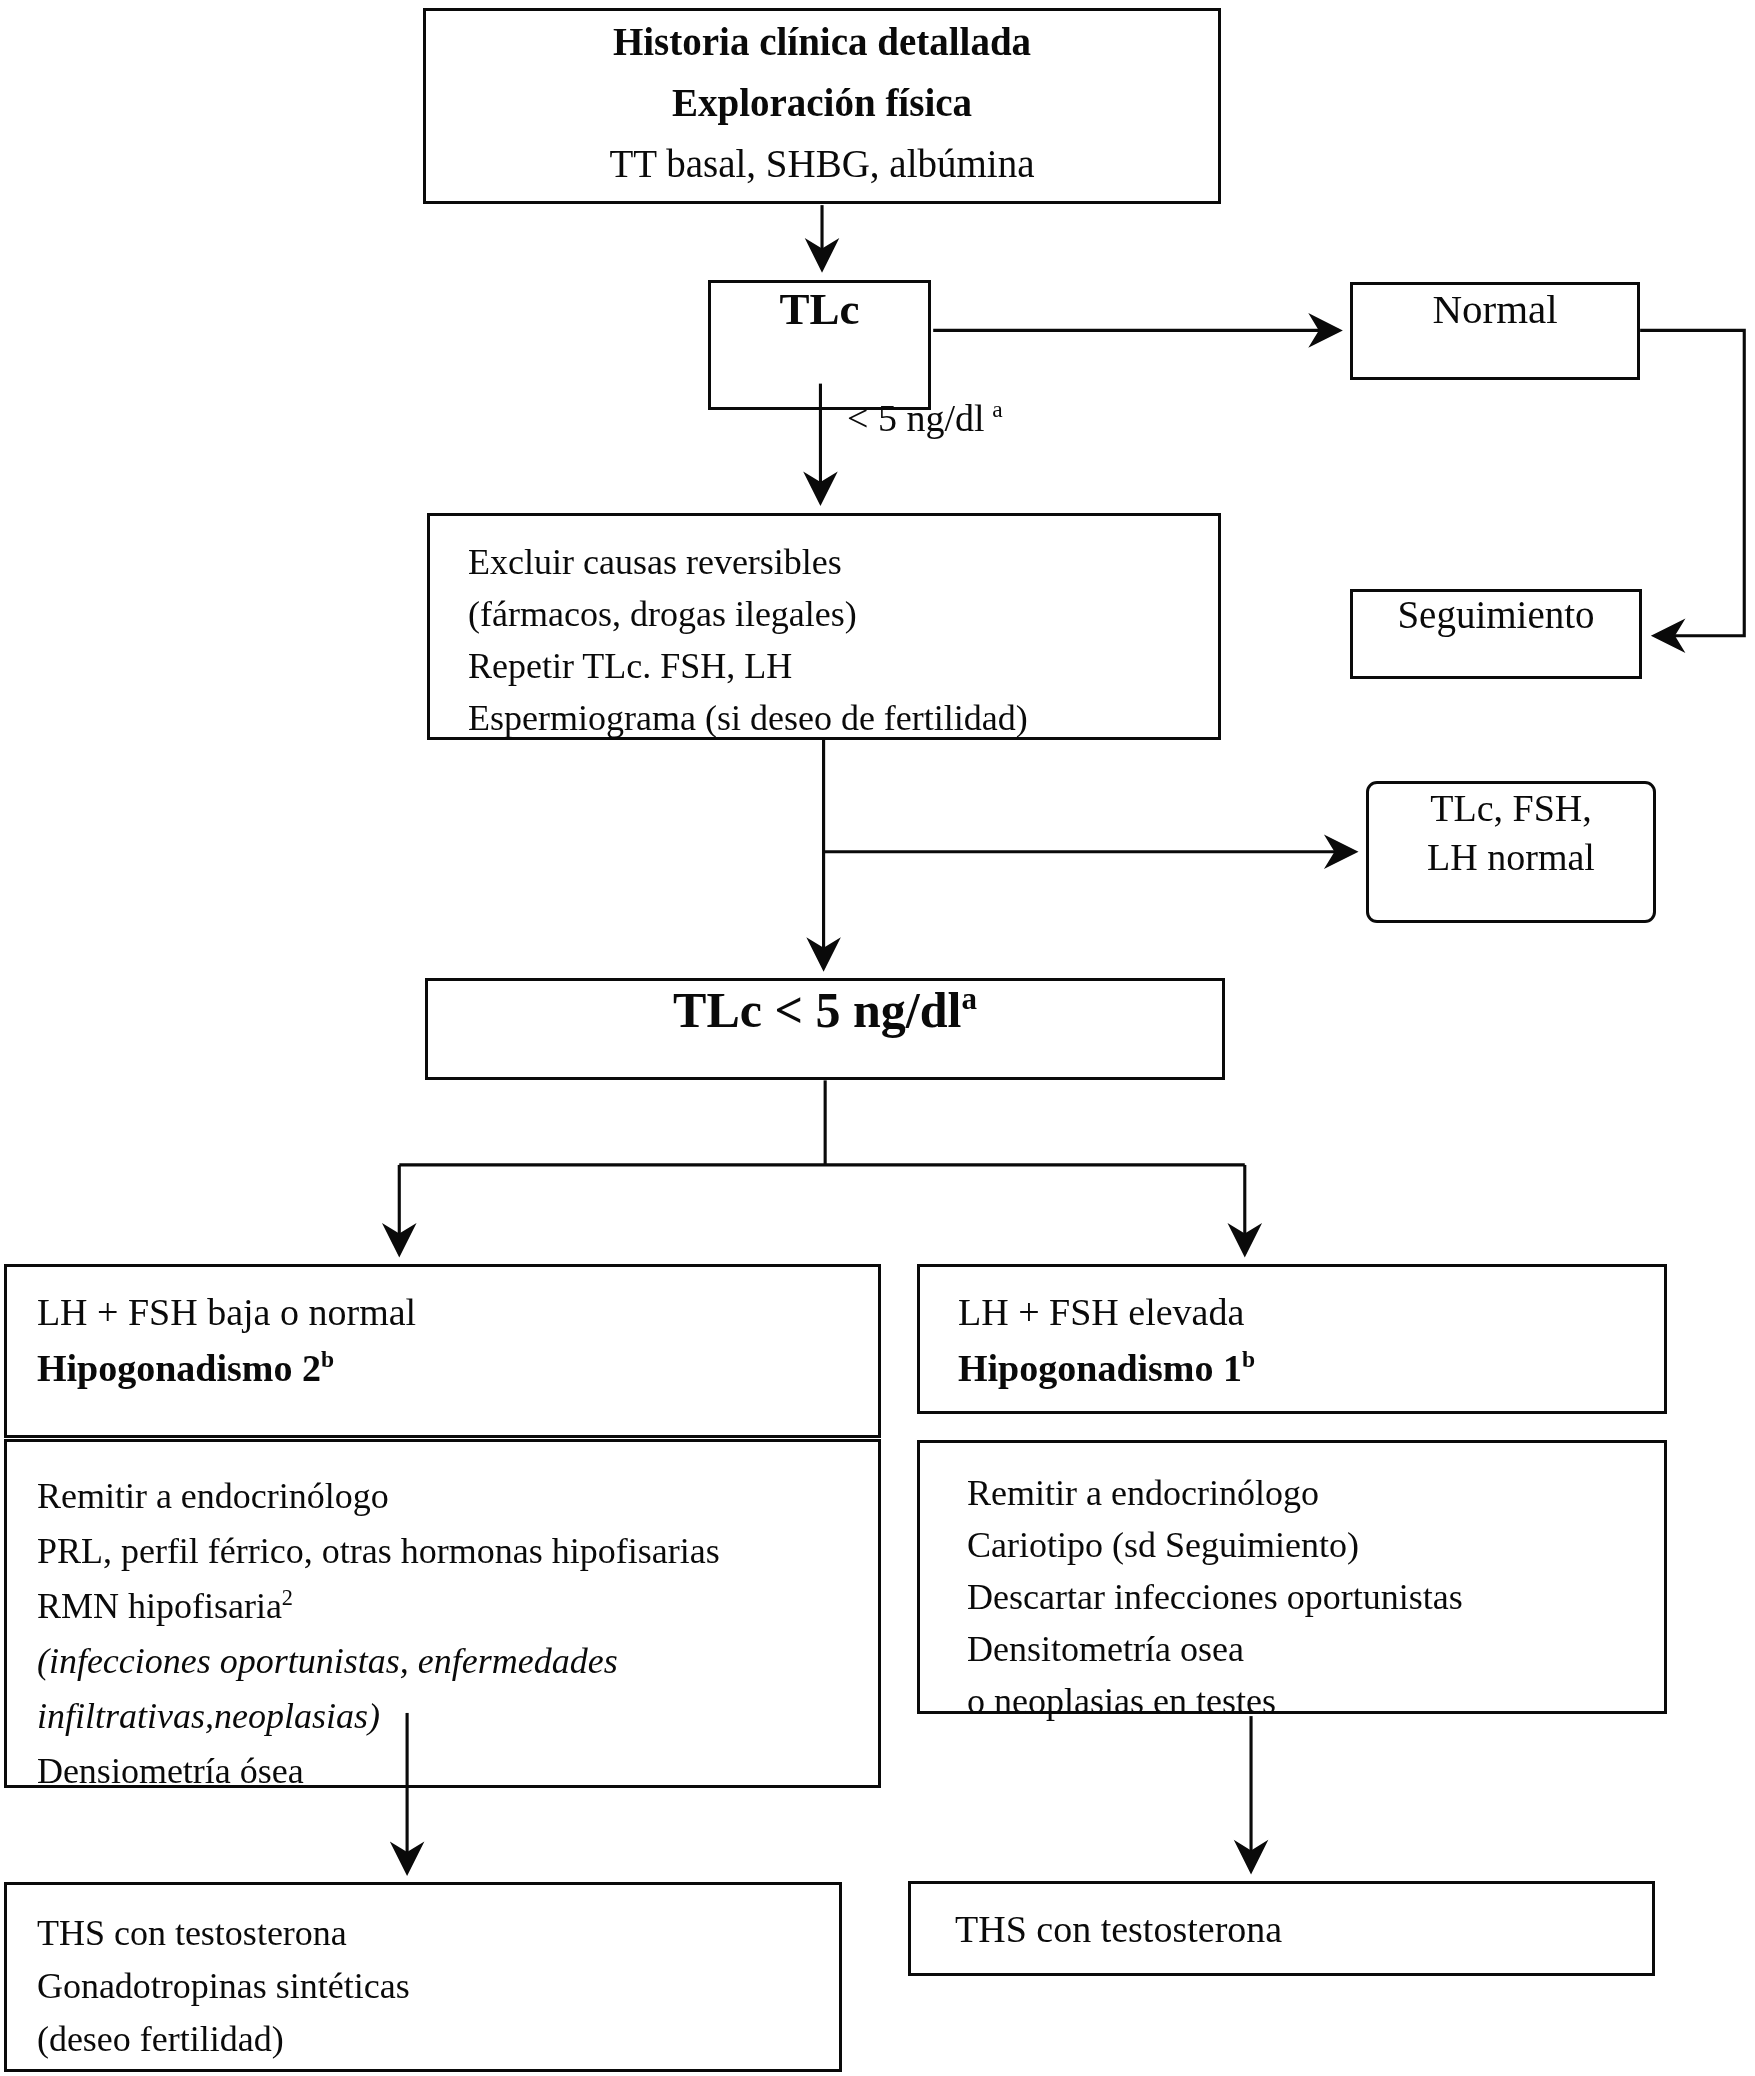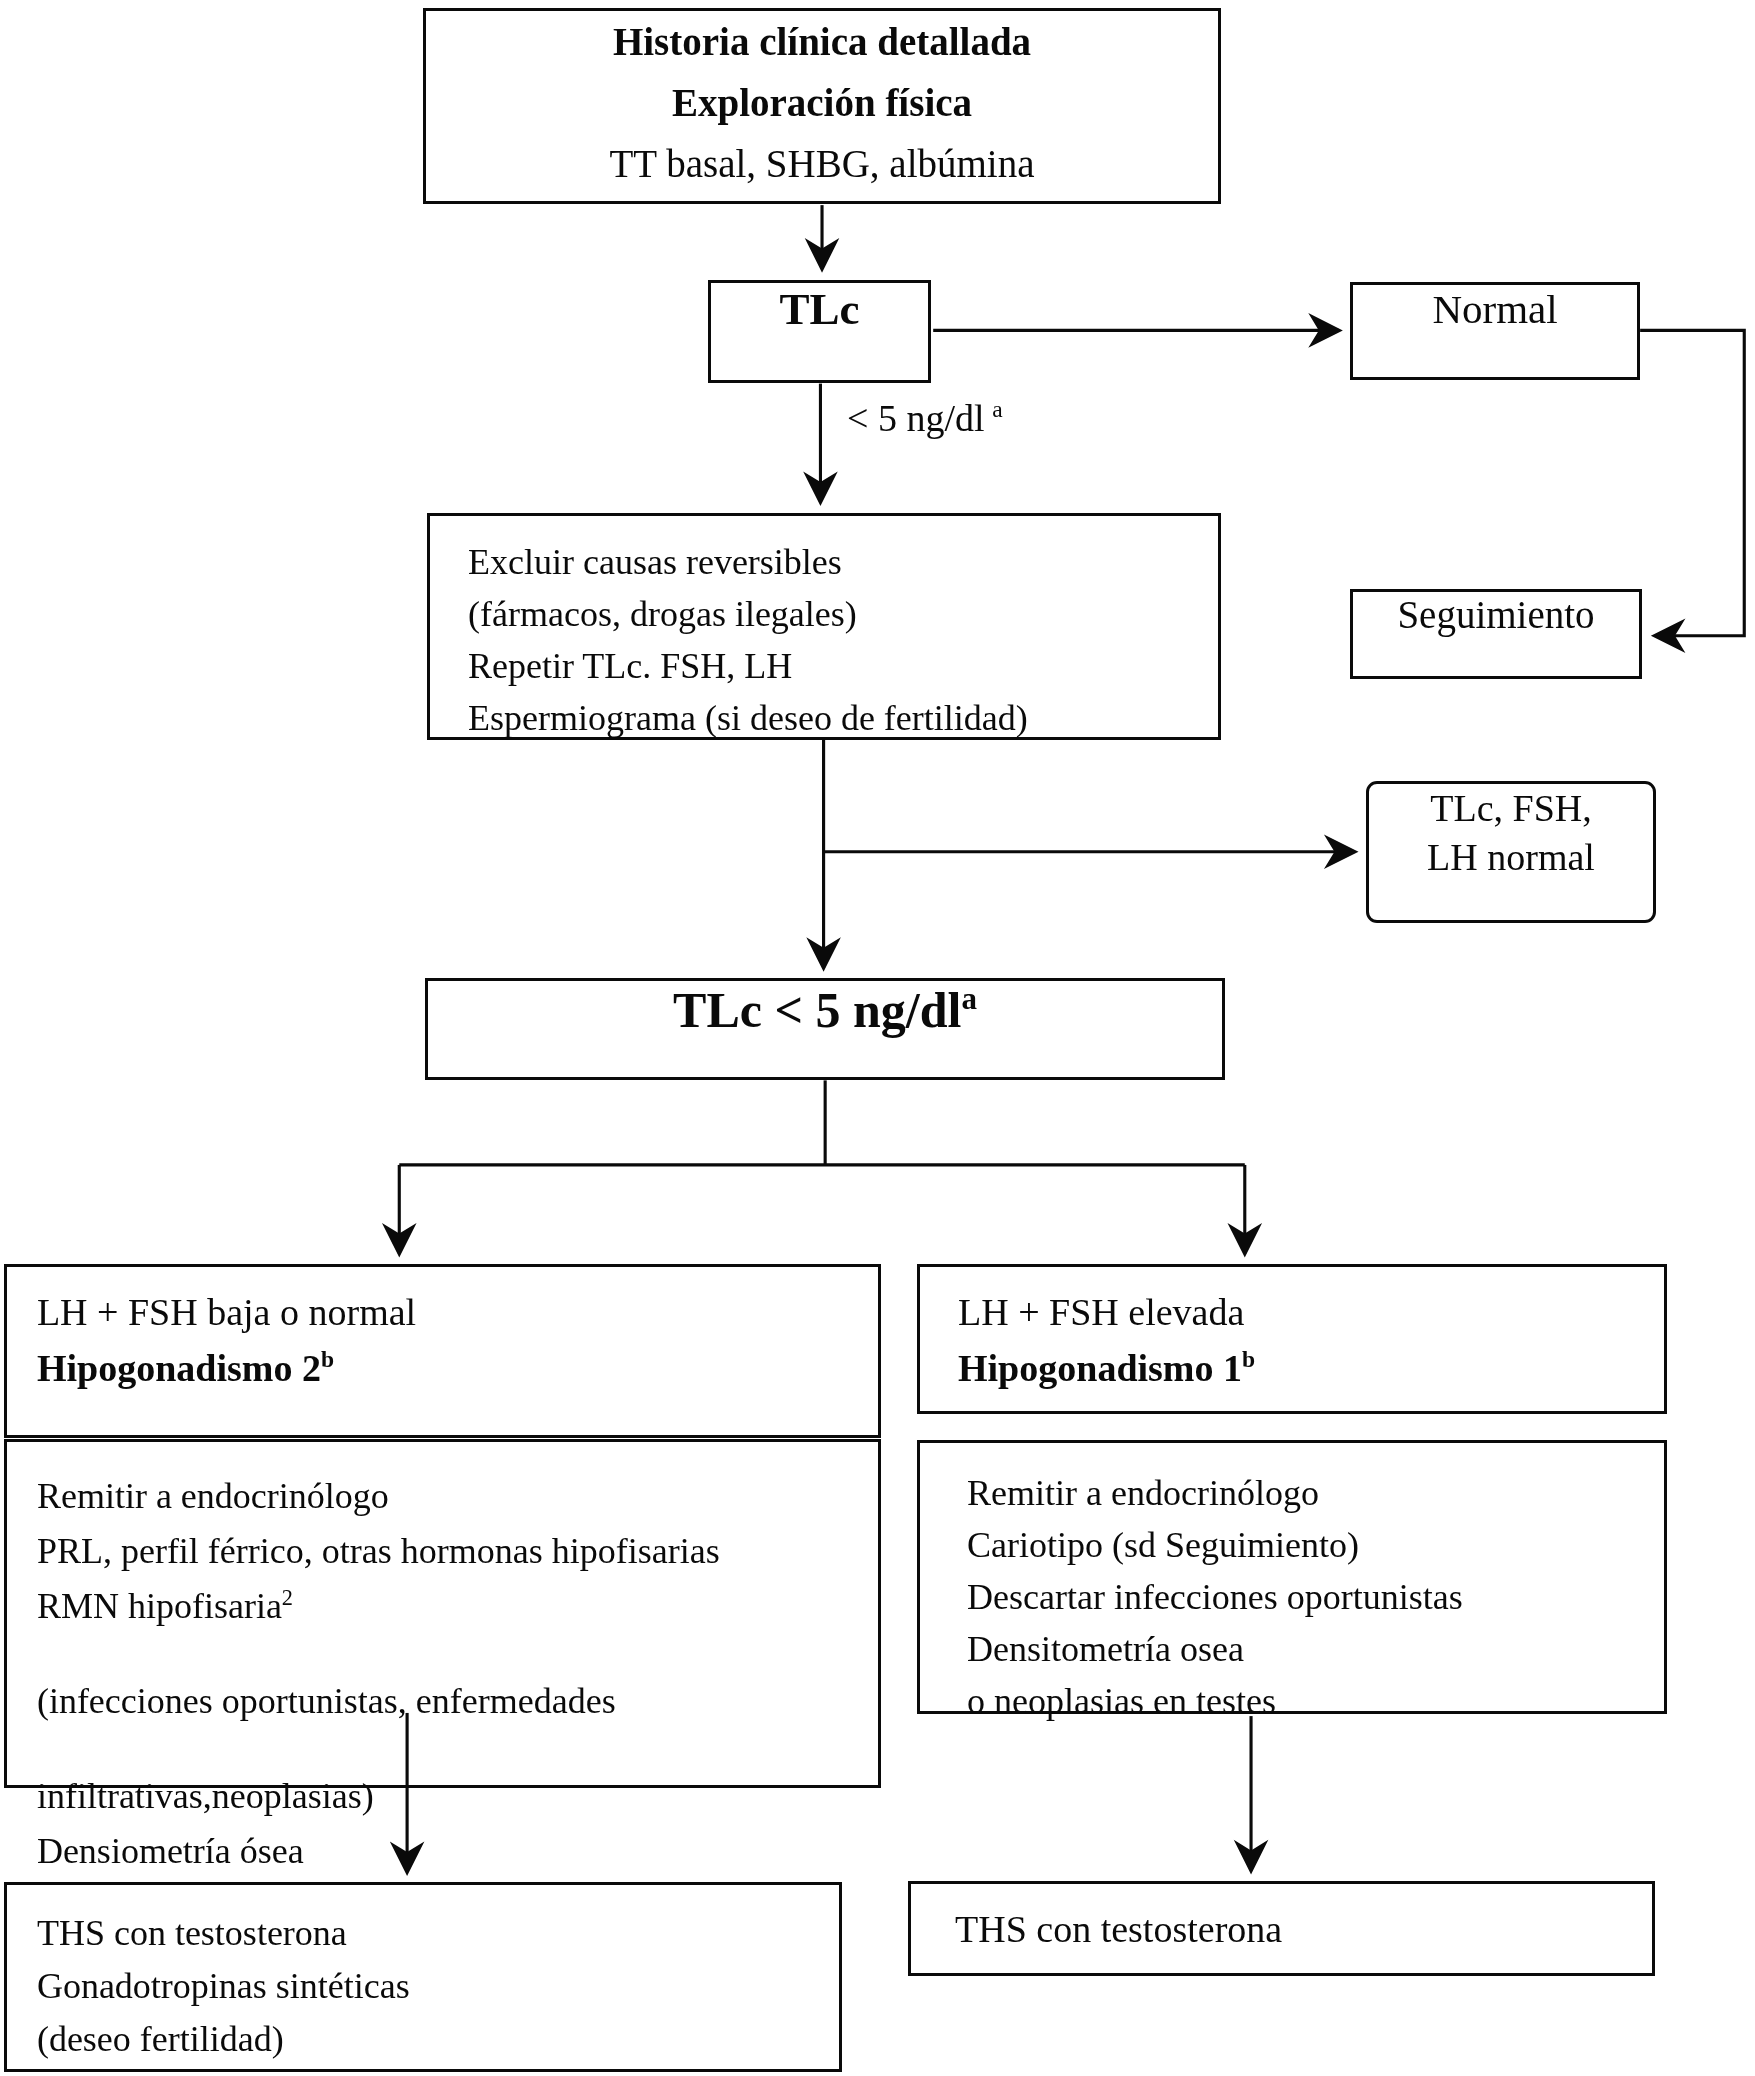--- a/index.html
+++ b/index.html
@@ -14,27 +14,27 @@
   .node{
     position:absolute;
     border:3.9px solid #0a0a0a;
     background:#ffffff;
     box-sizing:border-box;
     z-index:2;
   }
   .center{display:flex;flex-direction:column;align-items:center;text-align:center;}
   .ln{white-space:nowrap;}
   .bold{font-weight:bold;}
-  .italic{margin-top:40px;}
+  .italic{font-style:italic;}
   sup{font-size:62%;line-height:0;}
   .supgap{margin-left:7.8px;}
 
   
   .n-history{left:423px;top:7.8px;width:798px;height:196px;font-size:39px;line-height:61px;}
-  .n-tlc{left:708px;top:280px;width:223px;height:103px;font-size:45px;}
+  .n-tlc{left:708px;top:280px;width:223px;height:130px;font-size:45px;}
   .n-normal{left:1350px;top:282px;width:290px;height:98px;font-size:41px;}
   .n-exclude{left:427px;top:513px;width:794px;height:227px;font-size:36px;line-height:52px;padding:20.4px 15.7px 0 38px;}
   .n-seguimiento{left:1350px;top:589px;width:292px;height:90px;font-size:39px;}
   .n-tlcfsh{left:1366px;top:781px;width:290px;height:142px;font-size:38px;line-height:49px;border-radius:11px;}
   .n-tlc5{left:425px;top:978px;width:800px;height:102px;font-size:50px;}
   .n-hypo2{left:3.9px;top:1264px;width:877px;height:174px;font-size:38px;line-height:56px;padding:17px 15.7px 0 30px;}
   .n-hypo1{left:917px;top:1264px;width:750px;height:150px;font-size:38px;line-height:56px;padding:17px 26px 0 38px;}
   .n-hypo2w{left:3.9px;top:1439px;width:877px;height:349px;font-size:36px;line-height:55px;padding:27px 7.8px 0 30px;}
   .n-hypo1w{left:917px;top:1440px;width:750px;height:274px;font-size:36px;line-height:52px;padding:23.5px 7.8px 0 47px;}
   .n-ths2{left:3.9px;top:1882px;width:838px;height:190px;font-size:36px;line-height:53px;padding:22px 7.8px 0 30px;}

